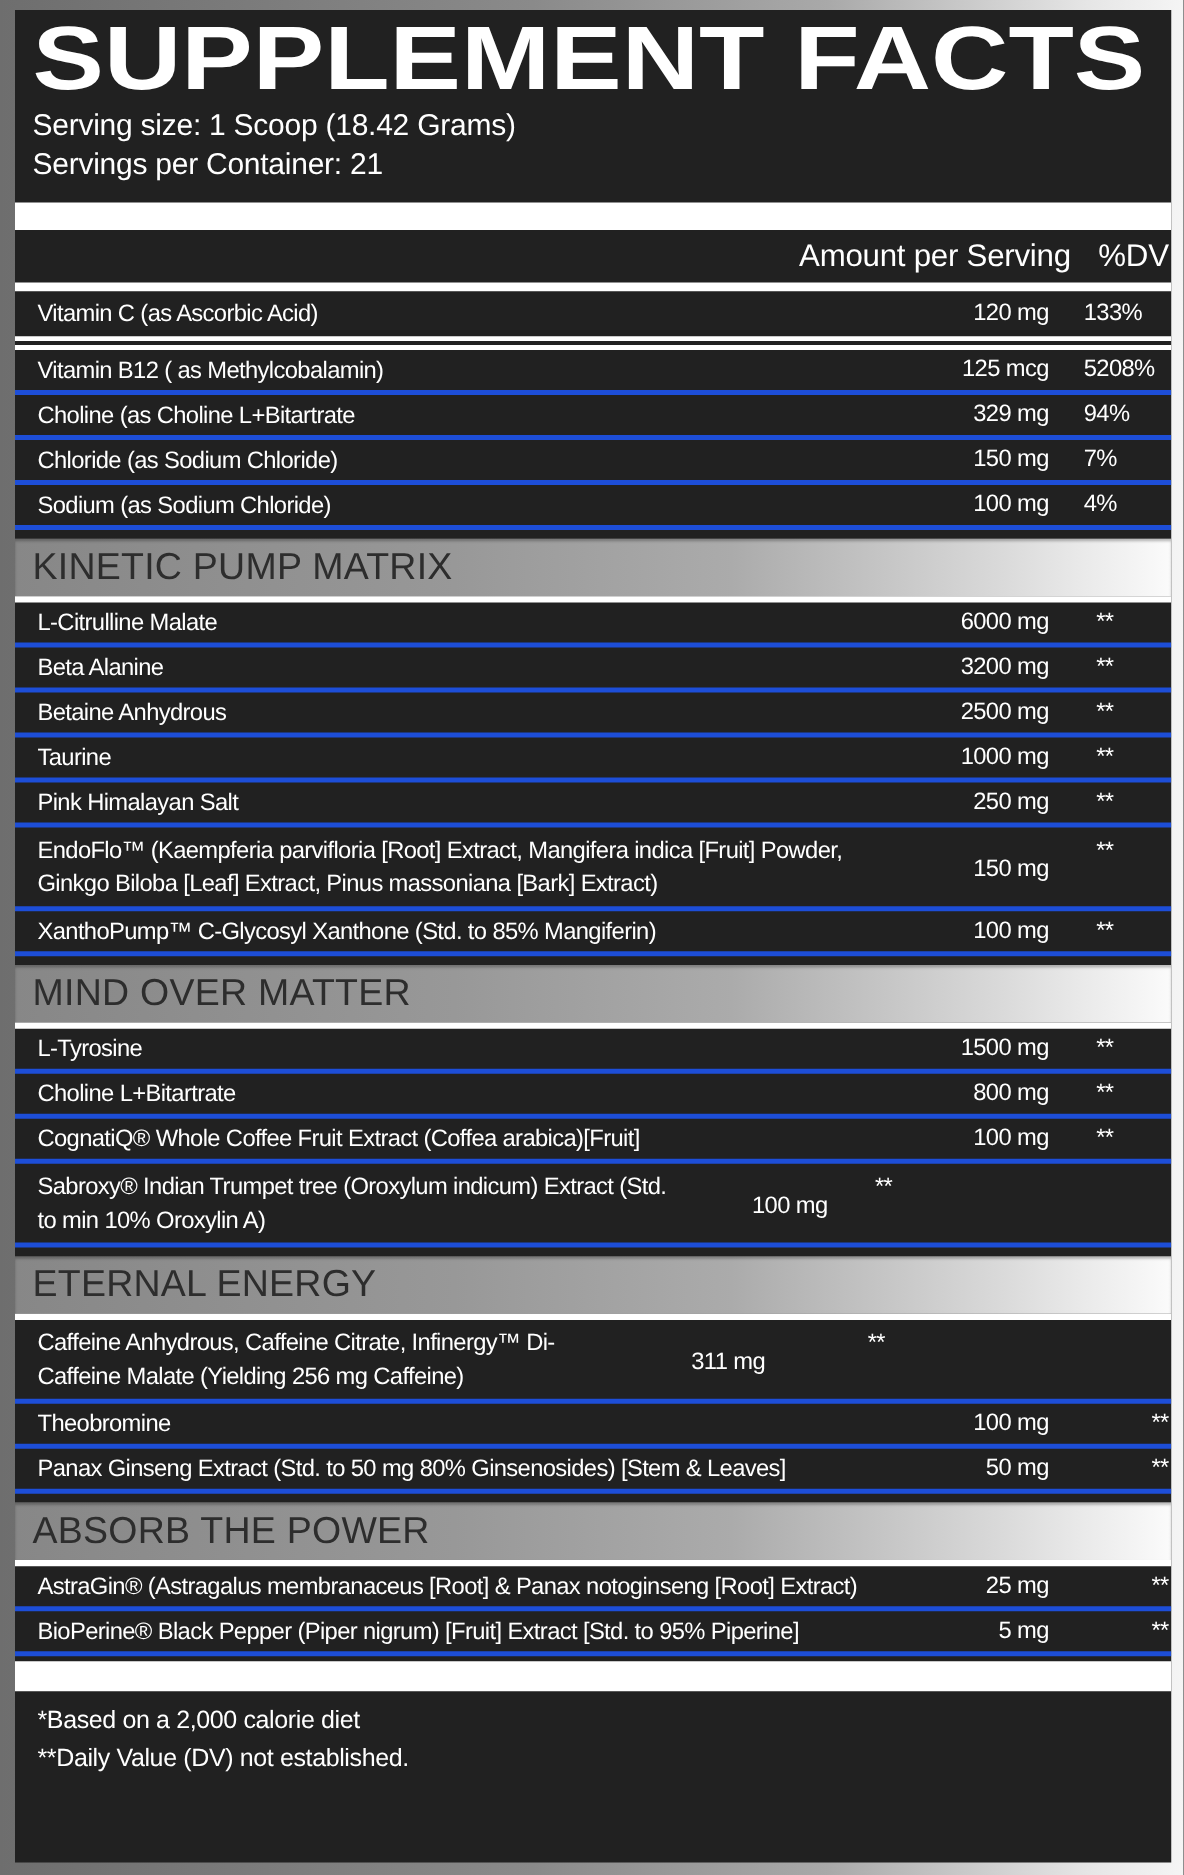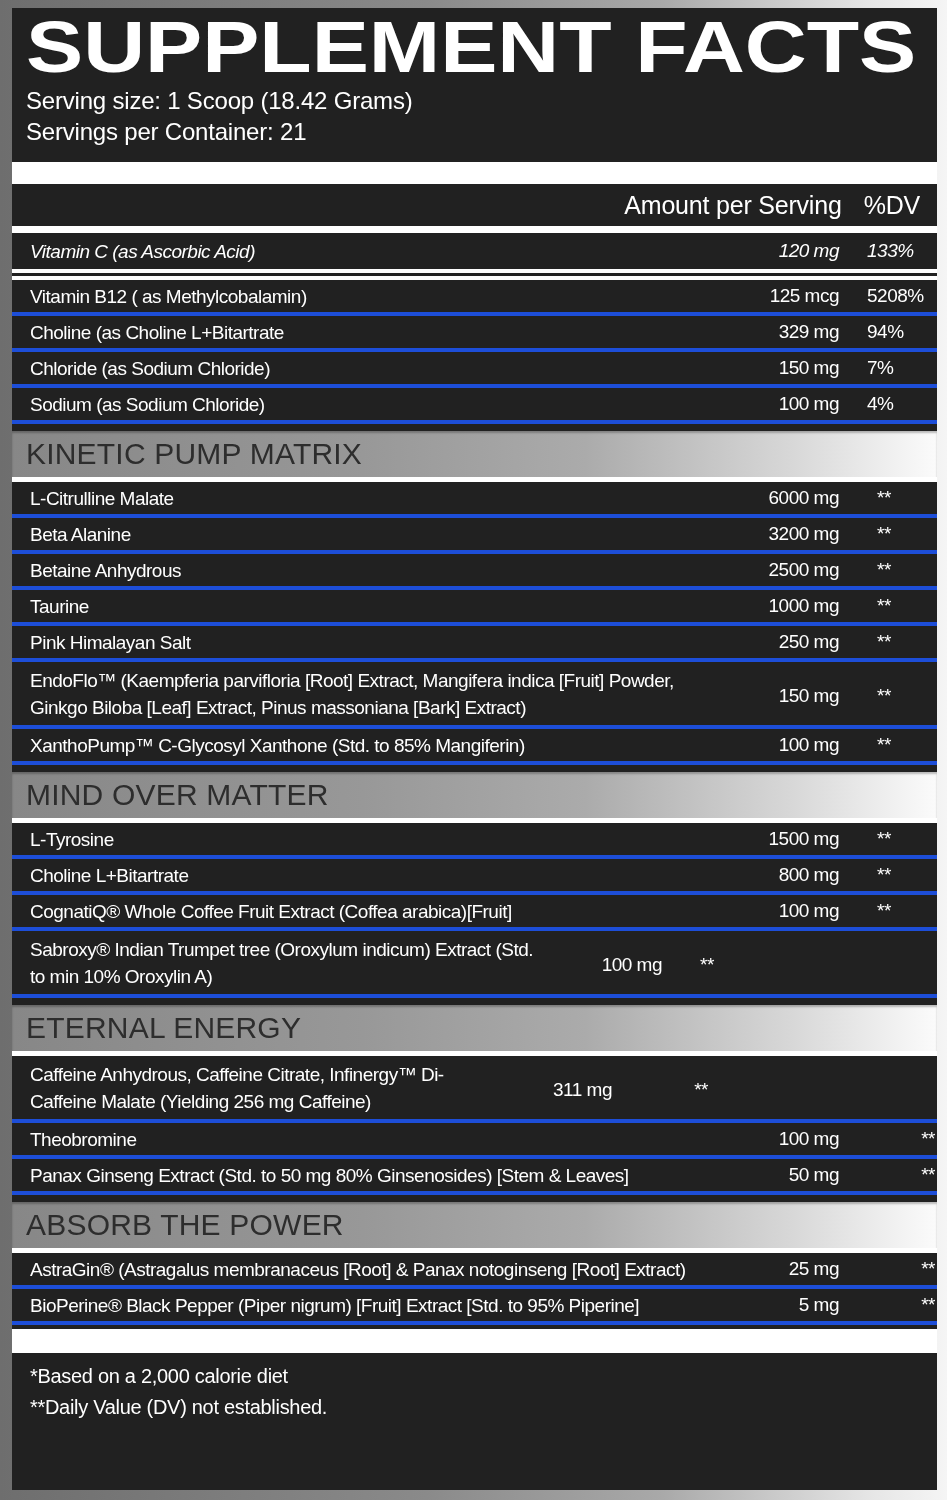--- a/index.html
+++ b/index.html
@@ -19,38 +19,38 @@
     white-space:nowrap;transform:scaleX(1.19);transform-origin:left center;
     letter-spacing:0;
   }
   .serving{margin:7px 0 0 14px;font-size:24px;line-height:31px;}
   .serving2{margin:0 0 0 14px;font-size:24px;line-height:31px;}
   .bar-thick{height:22px;background:#fff;margin-top:15px;}
   .bar-thick-bottom{height:24px;background:#fff;margin-top:4px;}
   .bar-thin{height:7px;background:#fff;}
   .colhead{
     height:42px;display:flex;align-items:center;justify-content:flex-end;
-    padding-right:17px;gap:22px;font-size:25px;
+    padding-right:2px;gap:22px;font-size:25px;
   }
   .row{
     display:flex;align-items:center;min-height:36px;
     border-bottom:4px solid #1d4ed8;padding-left:18px;box-sizing:border-box;
     font-size:19px;letter-spacing:-0.5px;
   }
   .row .name{flex:1;line-height:27px;}
   .row .amt{width:112px;text-align:right;white-space:nowrap;align-self:center;}
   .row .dv{width:98px;box-sizing:border-box;white-space:nowrap;}
   .dv-left{padding-left:28px;text-align:left;}
   .dv-mid{padding-left:38px;text-align:left;}
   .dv-right{text-align:right;padding-right:2px;}
-  .row-2l{align-items:center;padding-top:5px;padding-bottom:4px;}
+  .row-2l{align-items:flex-start;padding-top:5px;padding-bottom:4px;}
   .row-2l .amt,.row-2l .dv{margin-top:3px;}
   .w-520{max-width:520px;}
   .w-470{max-width:470px;}
-  .no-sep{border-bottom:none;font-style:italic;}
+  .no-sep{border-bottom:none;}
   .sep-double{
     height:11px;
     background:linear-gradient(180deg,#fff 0,#fff 4px,#212121 4px,#212121 7px,#fff 7px,#fff 11px);
   }
   .section-header{
     margin-top:7px;height:46px;line-height:46px;
     border-bottom:5px solid #fff;
     background:linear-gradient(90deg,#878787 0%,#989898 38%,#ababab 62%,#d9d9d9 85%,#fbfbfb 100%);
     box-shadow:inset 0 2px 2px rgba(0,0,0,0.25);
     color:#2d2d2d;font-size:30px;padding-left:14px;letter-spacing:0.2px;

